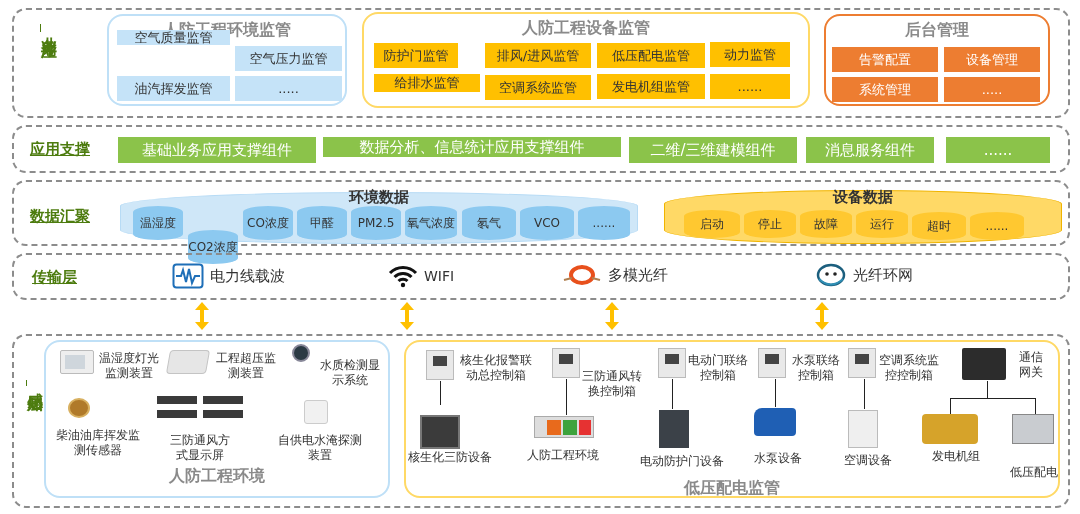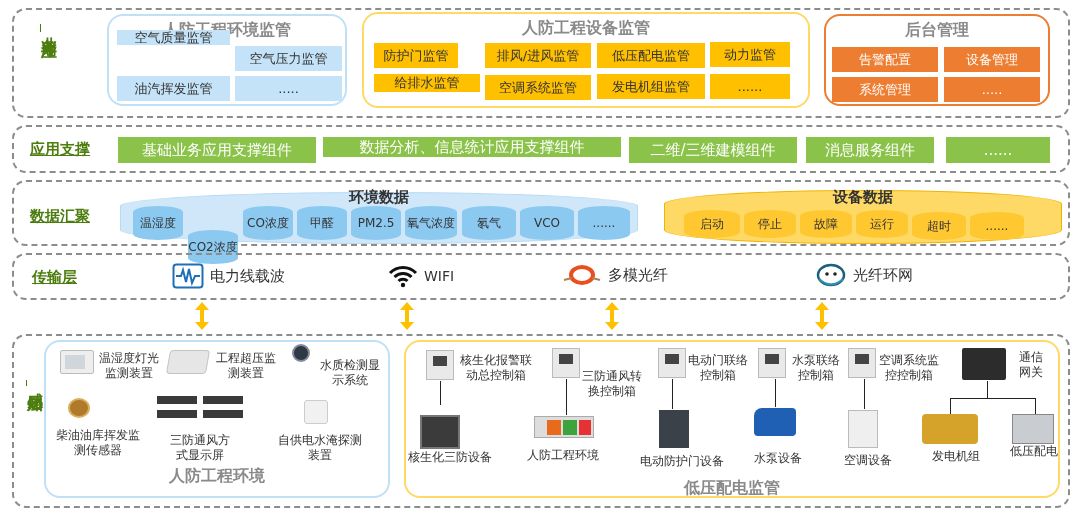--- a/index.html
+++ b/index.html
@@ -232,13 +232,13 @@
 <div class="img" style="left:848px; top:410px; width:30px; height:38px; background:#efefef; border:1px solid #bbb;"></div>
 <div class="img" style="left:922px; top:414px; width:56px; height:30px; background:#d6a32a; border-radius:4px;"></div>
 <div class="img" style="left:1012px; top:414px; width:42px; height:30px; background:#c9ccd0; border:1px solid #888;"></div>
 
 <div class="dev" style="left:402px; top:450px; width:96px;">核生化三防设备</div>
 <div class="dev" style="left:520px; top:448px; width:86px;">人防工程环境</div>
 <div class="dev" style="left:634px; top:454px; width:96px;">电动防护门设备</div>
 <div class="dev" style="left:748px; top:451px; width:60px;">水泵设备</div>
 <div class="dev" style="left:838px; top:453px; width:60px;">空调设备</div>
 <div class="dev" style="left:926px; top:449px; width:60px;">发电机组</div>
-<div class="dev" style="left:1002px; top:444px; width:64px;">低压配电</div>
+<div class="dev" style="left:1002px; top:465px; width:64px;">低压配电</div>
 
 </body></html>

